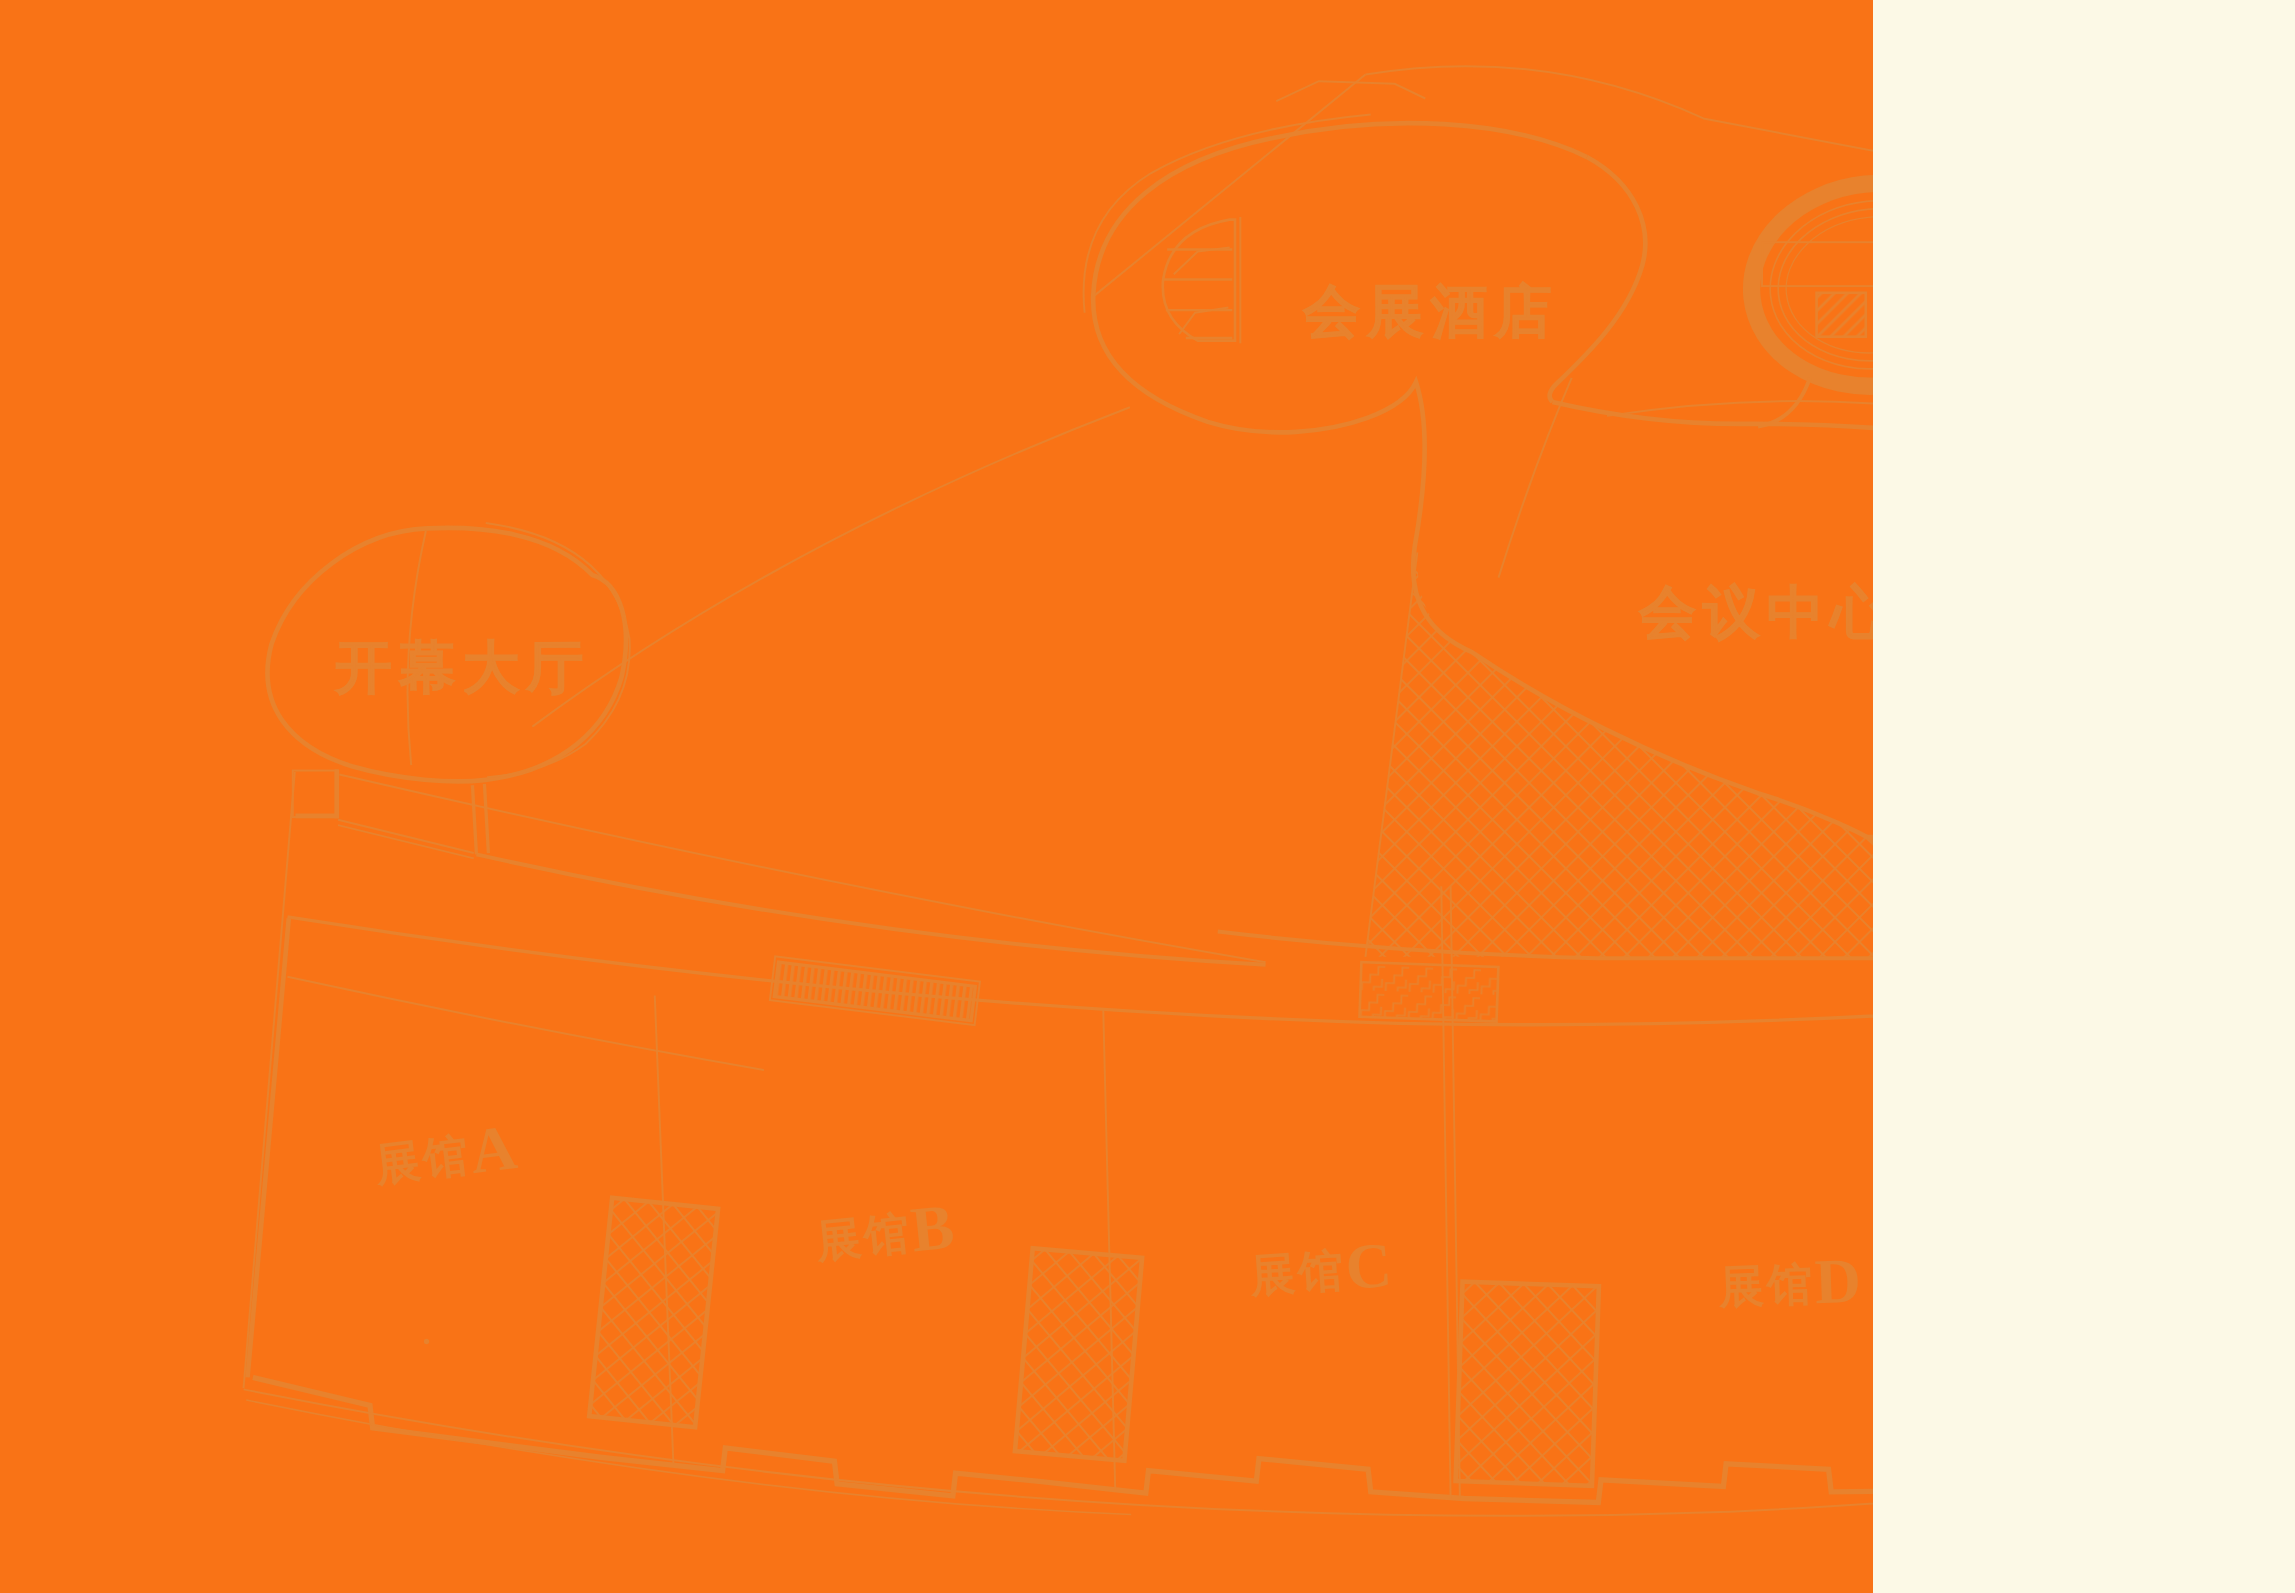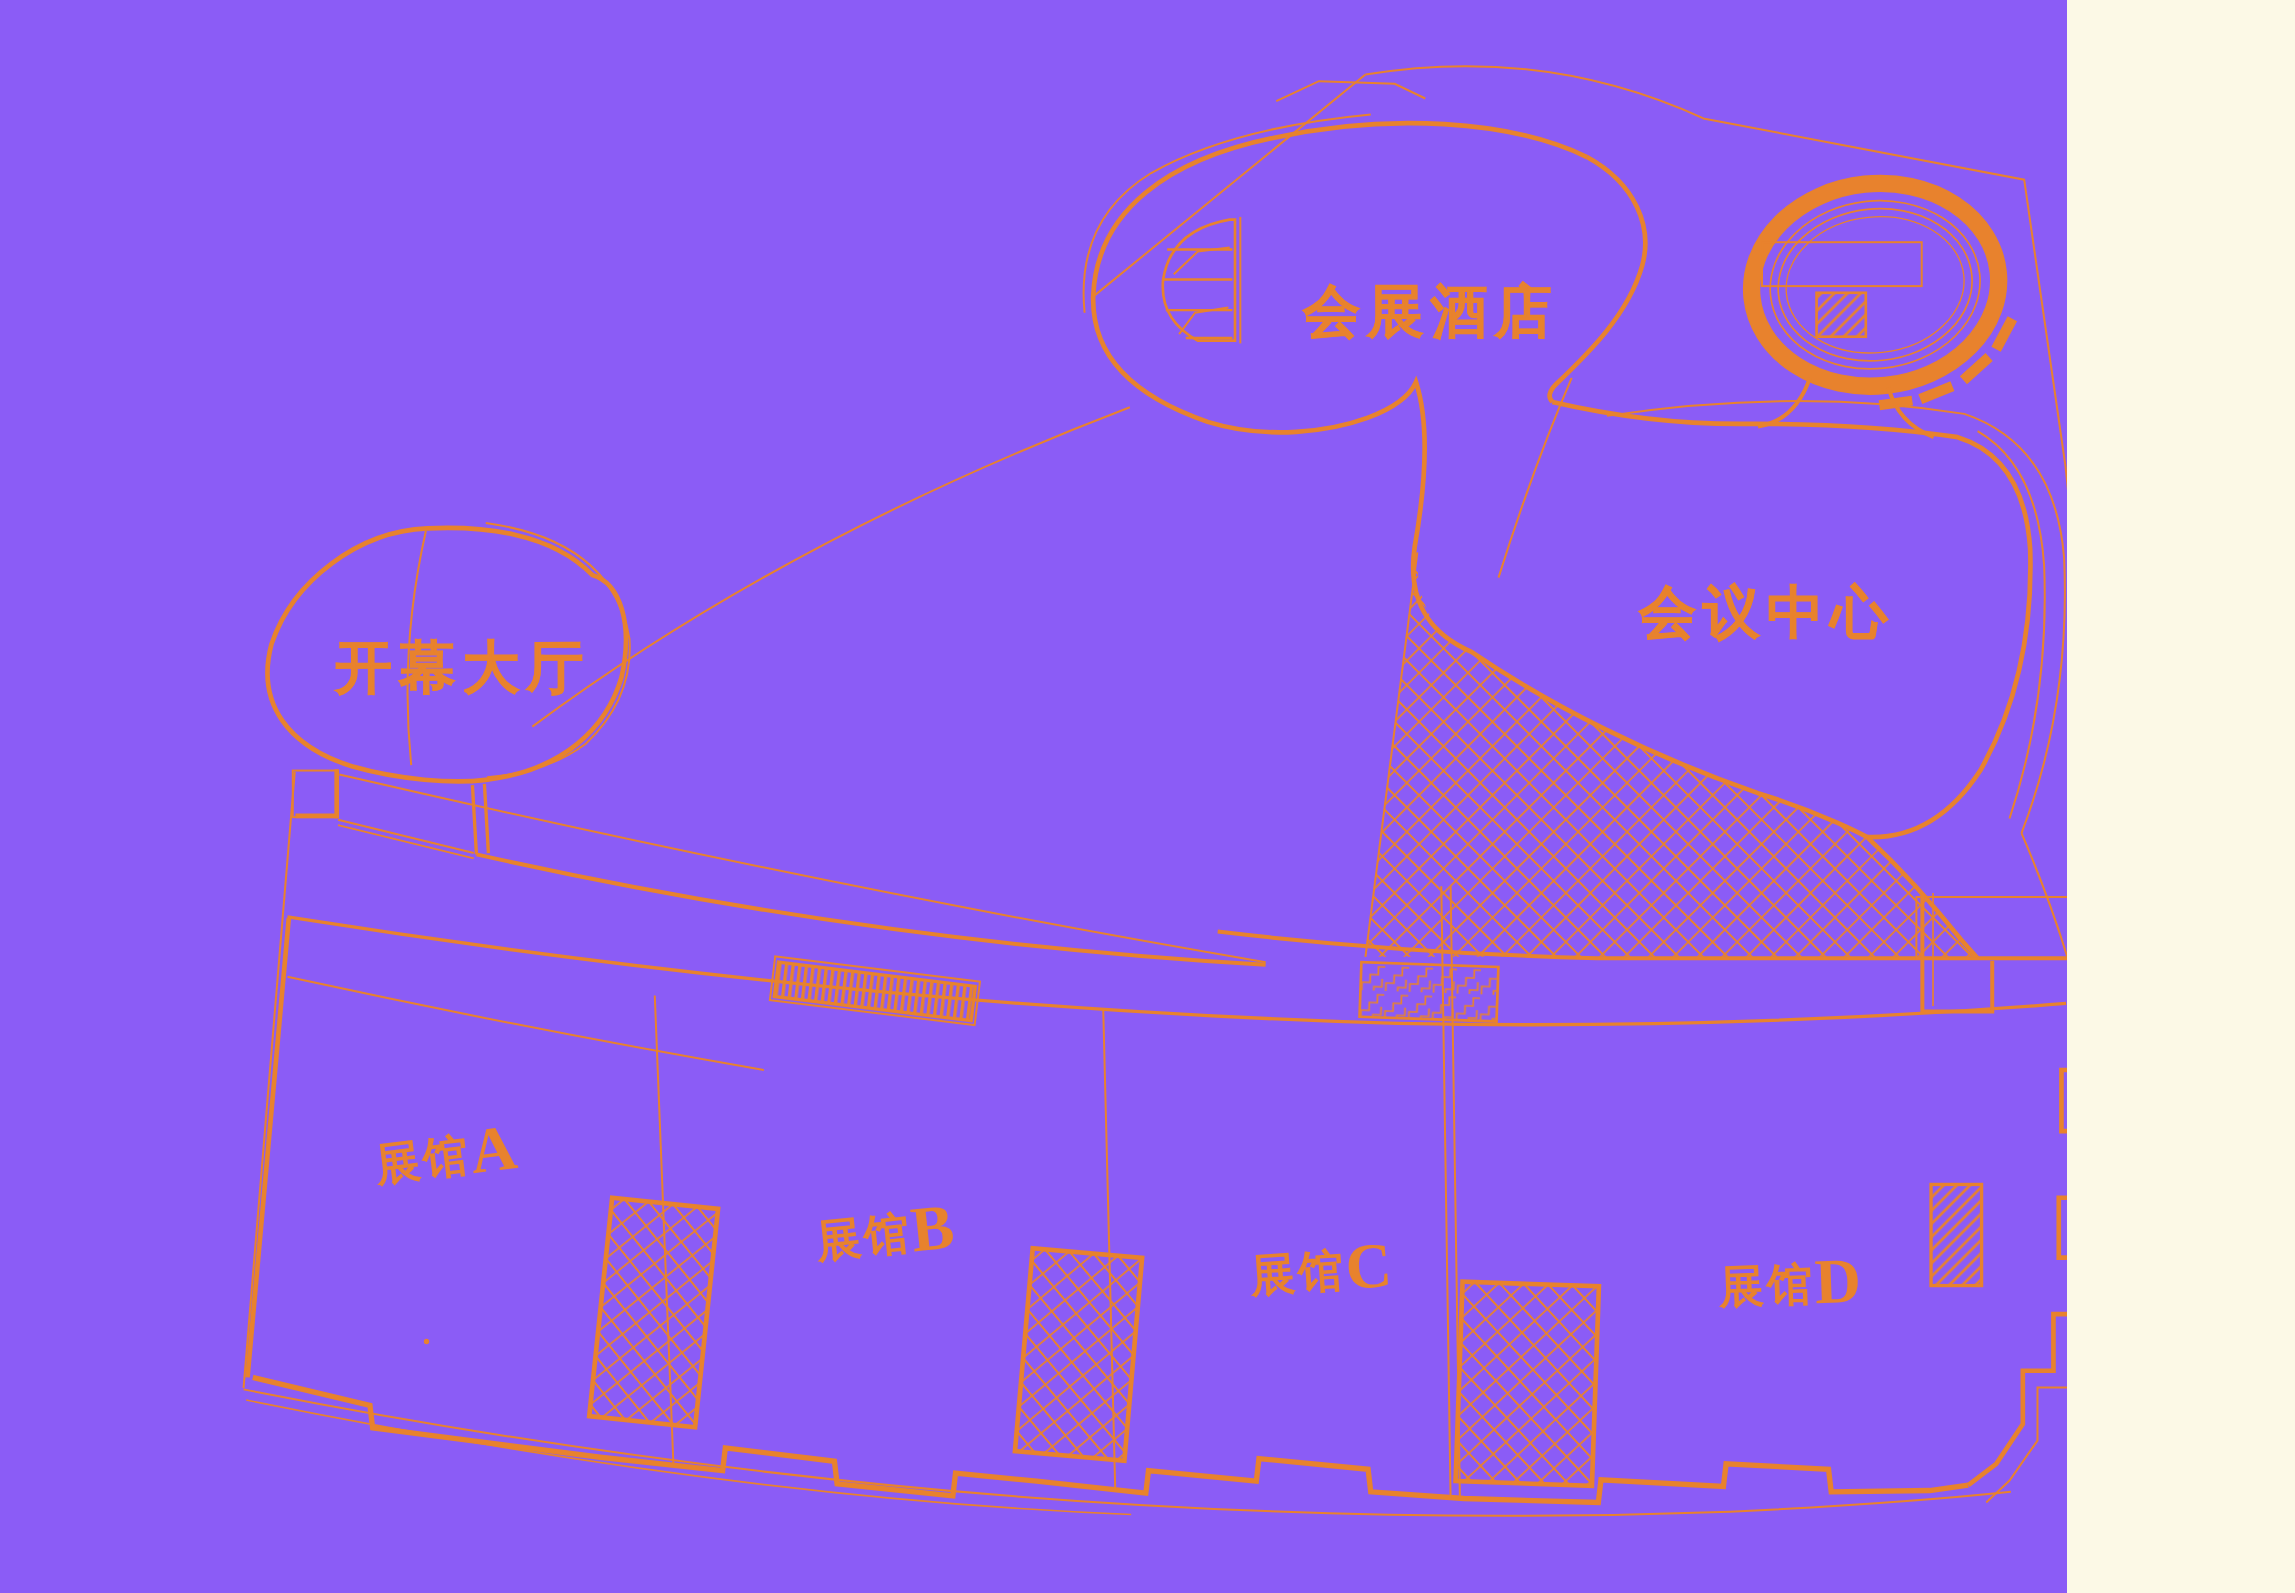--- a/index.html
+++ b/index.html
@@ -1,16 +1,16 @@
 <!DOCTYPE html>
 <html style="font-size:10.6px"><head>
 <meta charset="utf-8">
 <style>
   html,body{margin:0;padding:0;background:#FCF9E6;}
-  .stage{position:relative;width:2067px;height:1593px;background:#8b5cf6;overflow:hidden;
+  .stage{position:relative;width:1873px;height:1593px;background:#f97316;overflow:hidden;
          font-family:"Liberation Serif","DejaVu Serif",serif;text-align:center;}
   svg{display:block;}
   text{fill:#E8822D;font-family:"Liberation Serif","DejaVu Serif",serif;font-weight:bold;}
   .big-label{font-size:86px;letter-spacing:10px;}
   .hall-label{font-size:68px;letter-spacing:4px;}
   .hall-letter{font-size:96px;letter-spacing:0;}
 </style>
 </head>
 <body>
 

